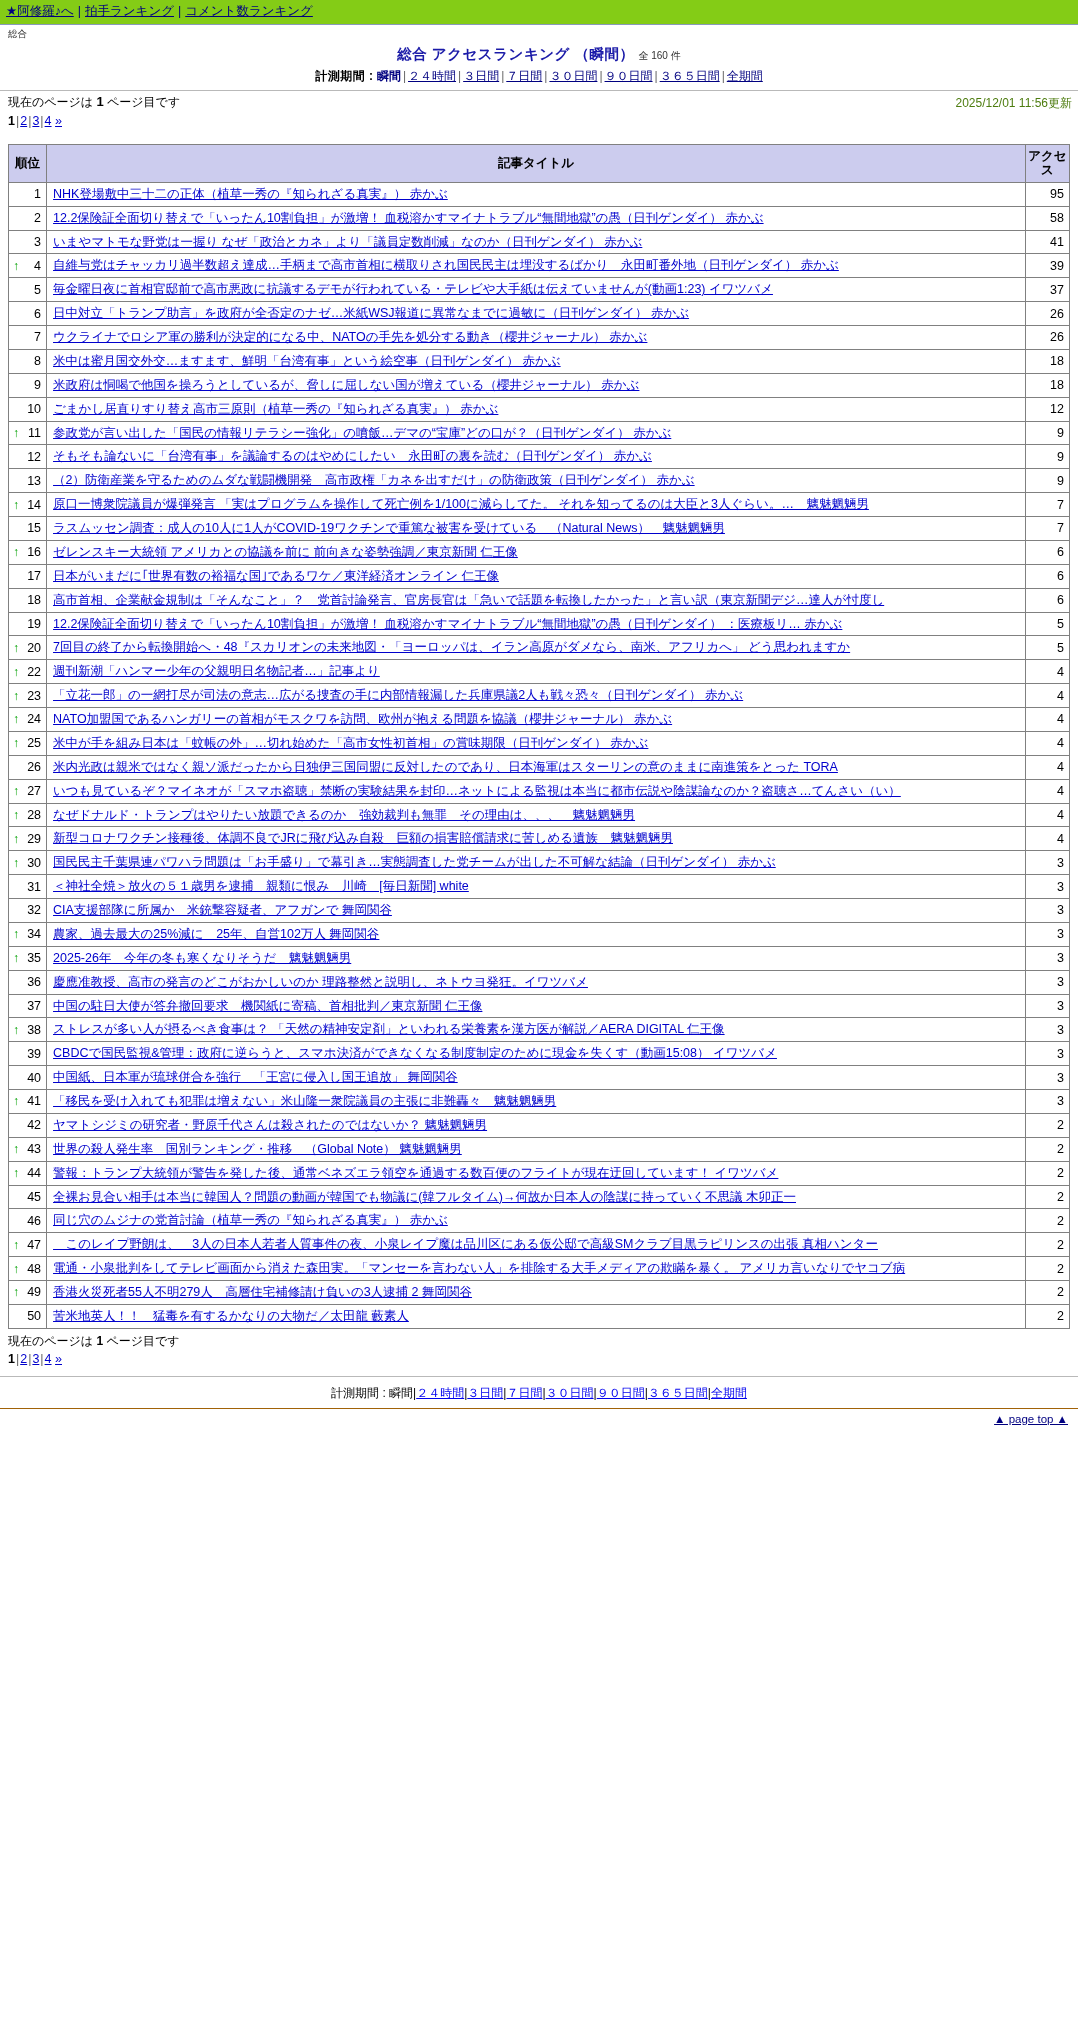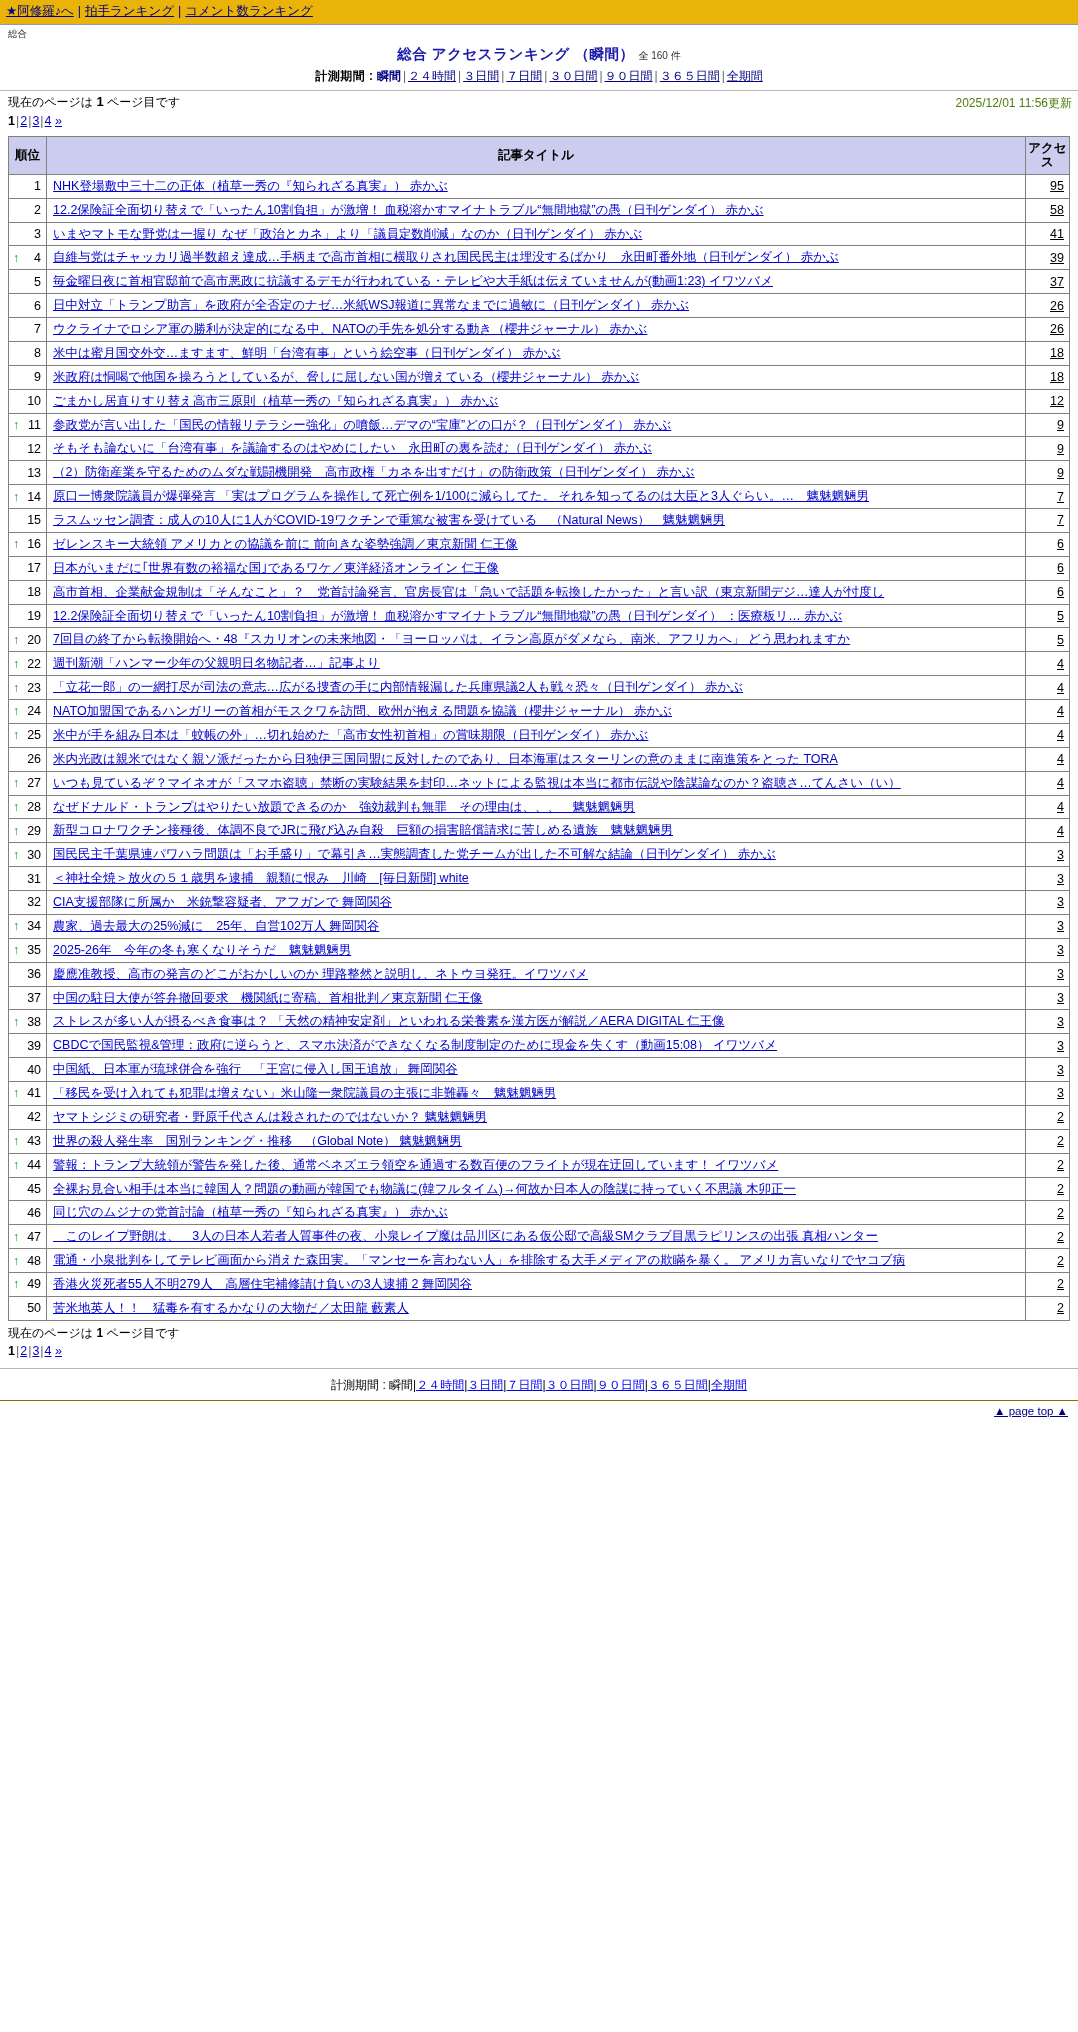--- a/index.html
+++ b/index.html
@@ -10,21 +10,21 @@
   body {
     width: 1078px;
     font-family: "Liberation Sans", "DejaVu Sans", sans-serif;
     font-size: 12px;
     color: #000000;
   }
   a { text-decoration: underline; }
 
   
   .topbar {
-    background: #eab308;
+    background: #84cc16;
     border-bottom: 1px solid #8899bb;
     padding: 3px 6px 4px 6px;
     font-size: 12.5px;
     color: #000080;
   }
   .topbar a { color: #000080; text-decoration: underline; }
   .topbar .sep { color: #000080; padding: 0 4px; }
 
   .crumb {
     font-size: 9.5px;
@@ -75,21 +75,21 @@
     color: #000080;
   }
   .pager a { color: #0000cc; }
   .pager b { color: #000; }
   .pager .bar { color: #666; padding: 0 1px; }
 
   
   table.rank {
     border-collapse: collapse;
     width: 1062px;
-    margin: 4px 8px 0 8px;
+    margin: 12px 8px 0 8px;
     table-layout: fixed;
   }
   table.rank th, table.rank td {
     border: 1px solid #808080;
     vertical-align: middle;
   }
   table.rank thead th {
     background: #ccccee;
     font-weight: bold;
     font-size: 12.5px;
@@ -120,21 +120,20 @@
   td.title {
     padding: 3px 4px 3px 6px;
     font-size: 12.5px;
     line-height: 1.35;
   }
   td.title a { color: #0000cc; }
   td.acc {
     text-align: right;
     padding: 3px 5px 3px 2px;
     font-size: 12.5px;
-    text-decoration: underline;
   }
 
   
   .bottom-status {
     padding: 4px 6px 0 8px;
     font-size: 12px;
   }
   .bottom-period {
     text-align: center;
     font-size: 12px;

